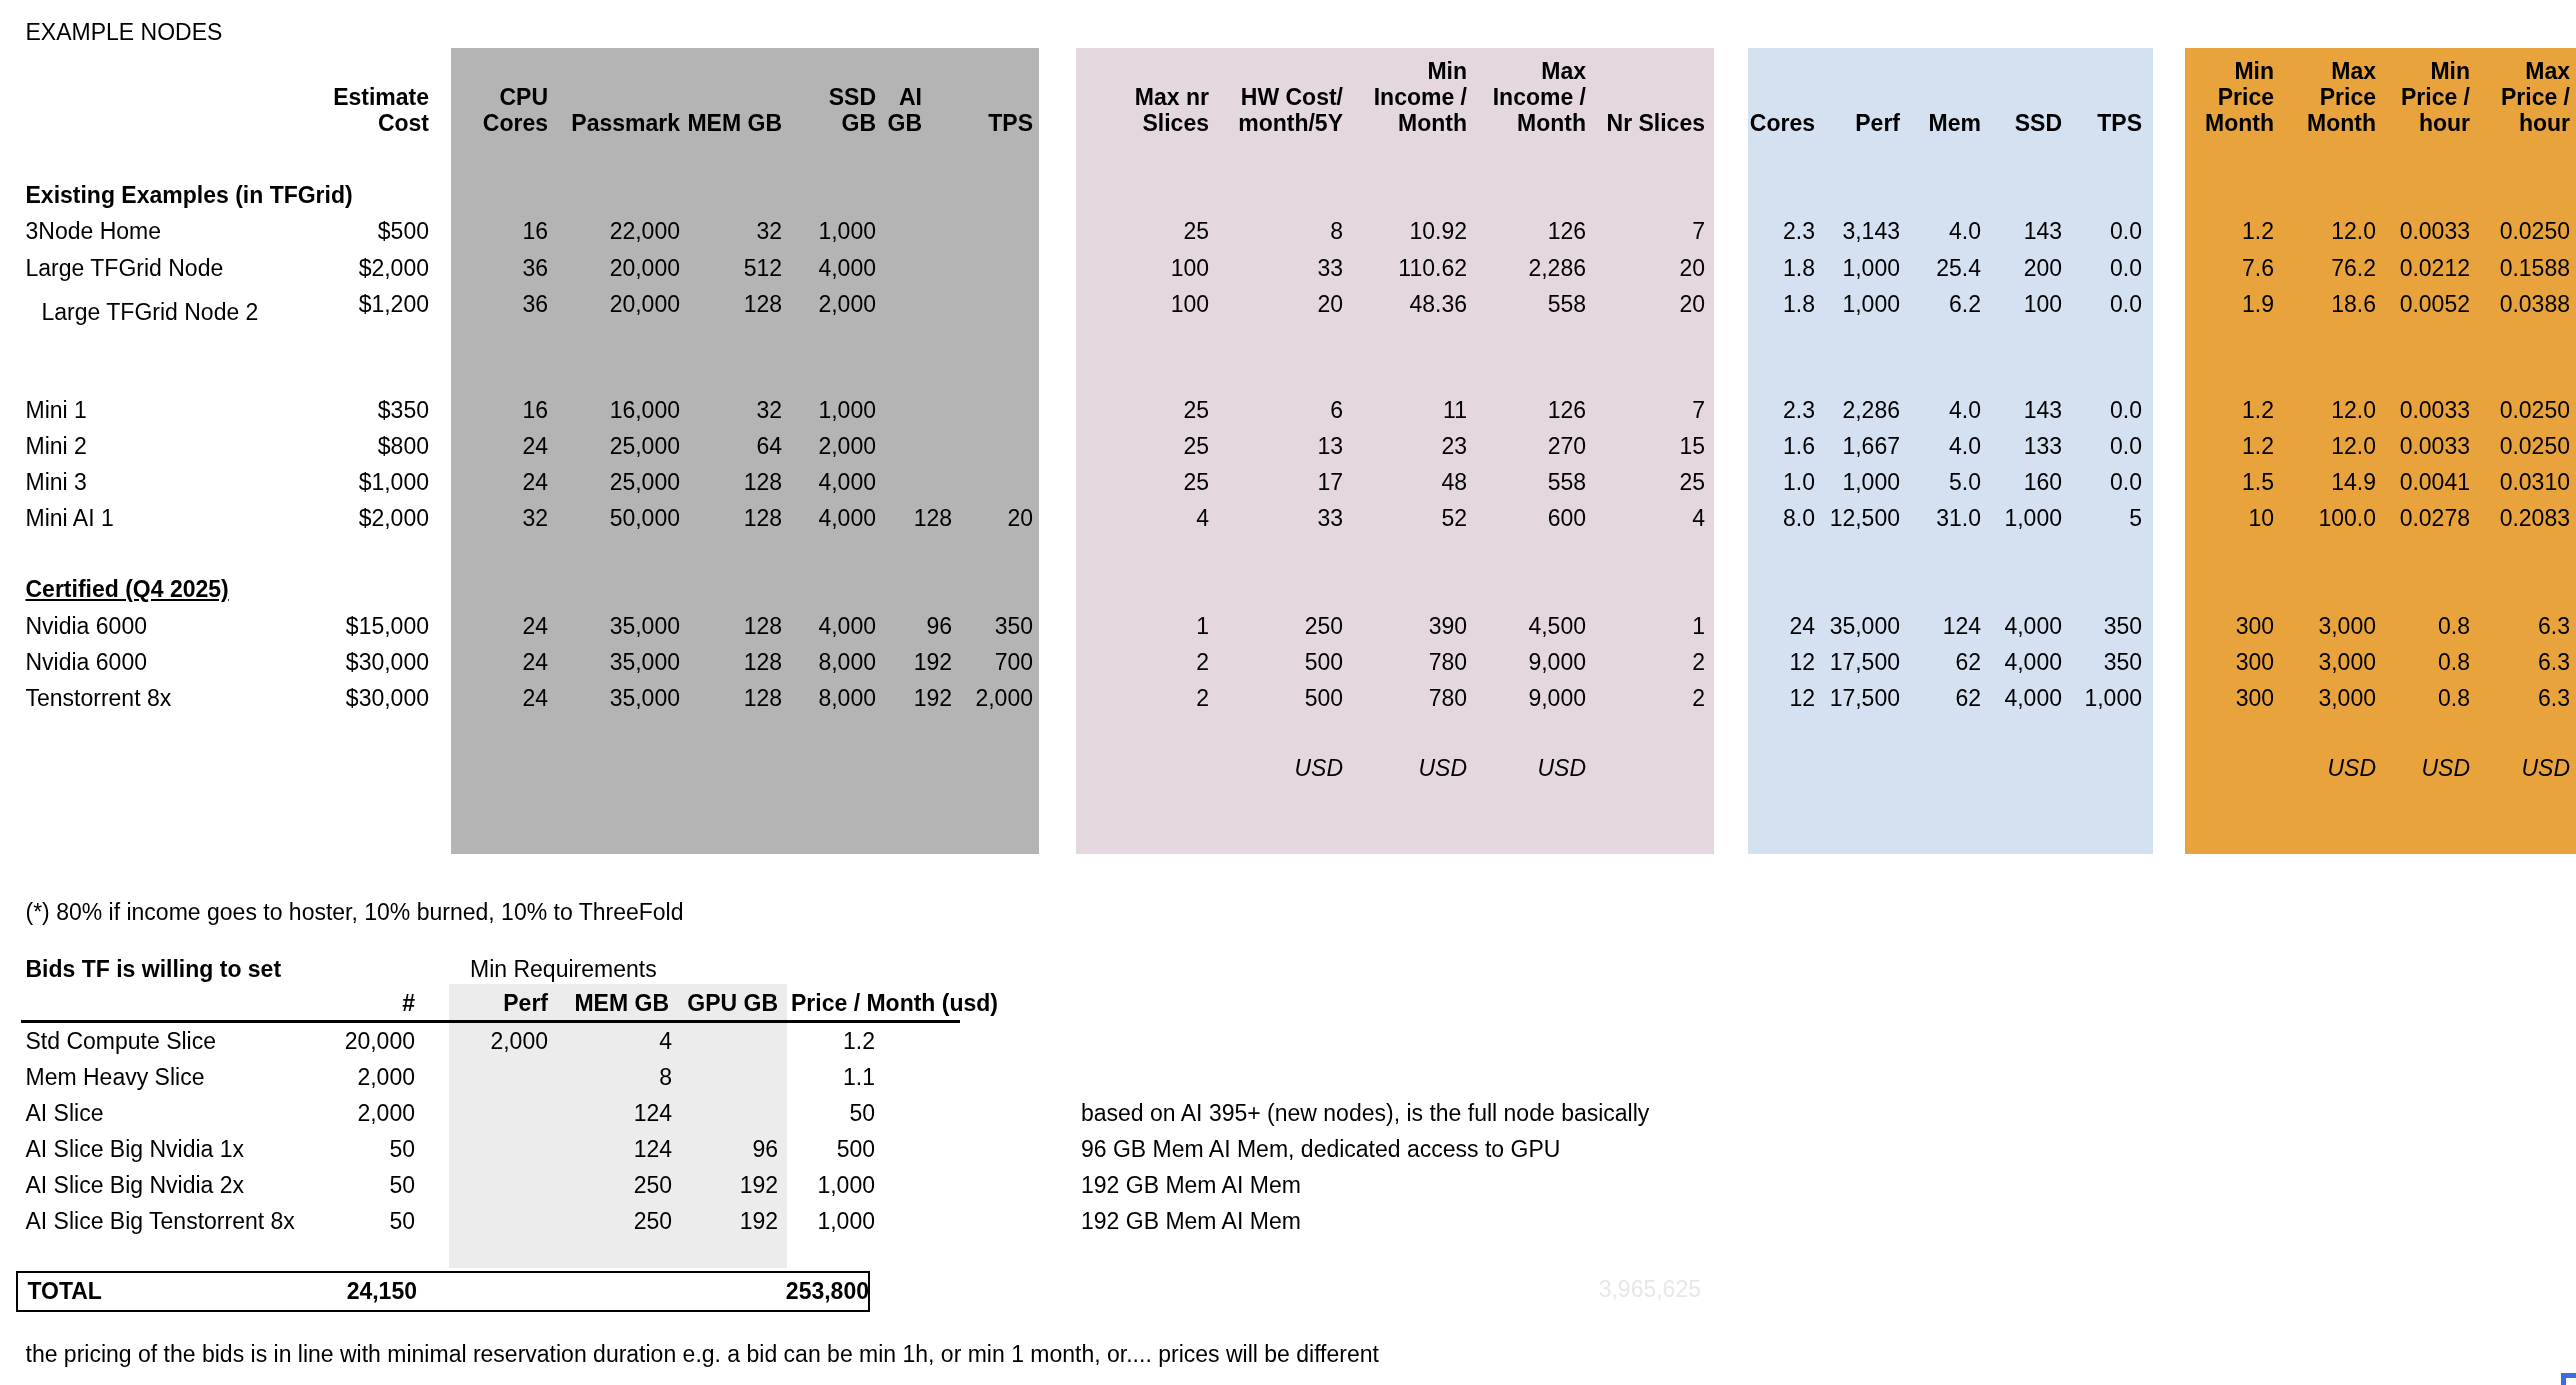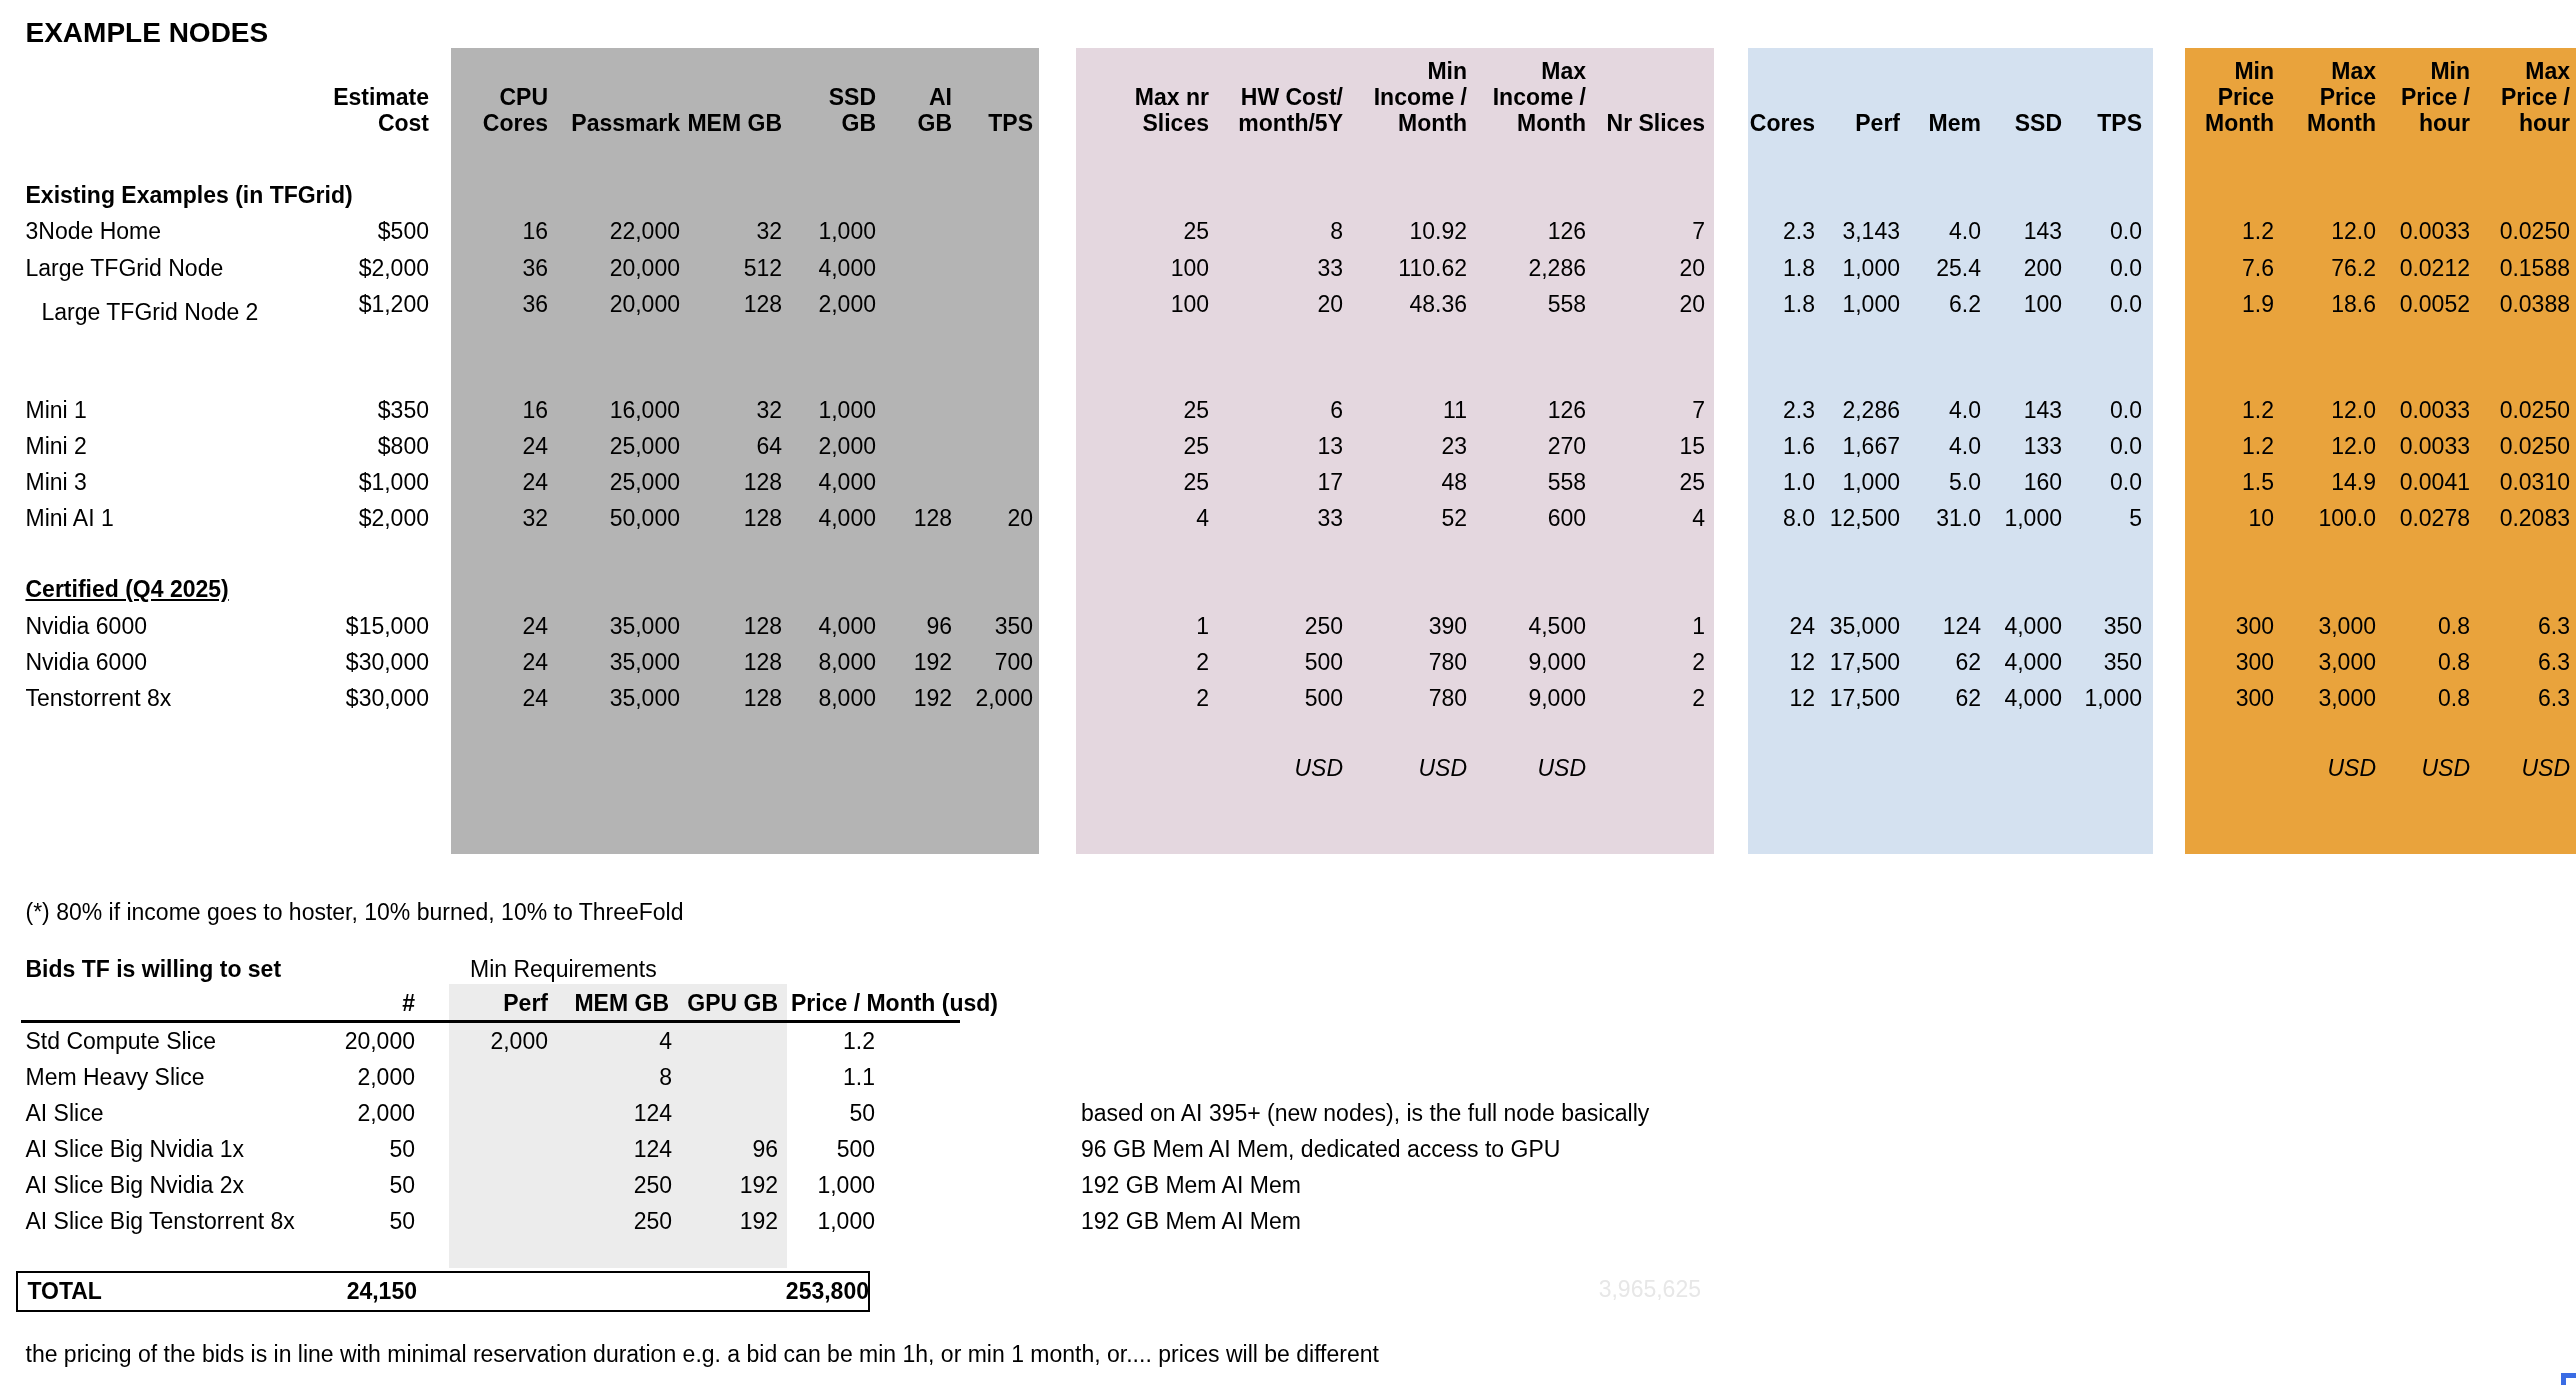--- a/index.html
+++ b/index.html
@@ -14,21 +14,21 @@
   .ul{text-decoration:underline}
   .it{font-style:italic}
   .right{text-align:right}
   .banner{position:absolute;color:#fff;font-weight:bold;font-size:24px;text-align:center;line-height:35px}
   .note{position:absolute;height:36px;line-height:36px;white-space:nowrap}
   .rule{position:absolute;background:#000}
   #total-box{position:absolute;border:2.6px solid #000;box-sizing:border-box}
   #total-box span{position:absolute;height:36px;line-height:36px;font-weight:bold;white-space:nowrap}
   #ghost-total{position:absolute;height:36px;line-height:36px;text-align:right;white-space:nowrap}
   #corner{position:absolute;width:15.3px;height:12.8px;border-top:5.1px solid #3a6ce4;border-left:5.1px solid #3a6ce4}
-  .title{position:absolute;font-weight:bold;font-size:28px;line-height:27px;white-space:nowrap}
+  .title{position:absolute;font-weight:normal;font-size:23px;line-height:27px;white-space:nowrap}
 </style>
 </head>
 <body>
 
 <div id="sheet">
 
   <div class="block" style="left: 451px; top: 48px; width: 588px; height: 806px; background: rgb(180, 180, 180);"></div>
   <div class="block" style="left: 1076px; top: 48px; width: 638px; height: 806px; background: rgb(228, 215, 223);"></div>
   <div class="block" style="left: 1748px; top: 48px; width: 405px; height: 806px; background: rgb(212, 225, 240);"></div>
   <div class="block" style="left: 2185px; top: 48px; width: 391px; height: 806px; background: rgb(233, 163, 60);"></div>
@@ -62,21 +62,21 @@
 
   <div id="cells-layer" class="block" style="left:0;top:0;width:2576px;height:1386px">
       <div class="cell hdr right" style="top: 54px; left: 276px; width: 153px;">Estimate
 Cost</div>
       <div class="cell hdr right" style="top: 54px; left: 395px; width: 153px;">CPU
 Cores</div>
       <div class="cell hdr right" style="top: 54px; left: 527px; width: 153px;">Passmark</div>
       <div class="cell hdr right" style="top: 54px; left: 629px; width: 153px;">MEM GB</div>
       <div class="cell hdr right" style="top: 54px; left: 723px; width: 153px;">SSD
 GB</div>
-      <div class="cell hdr right" style="top: 54px; left: 799px; width: 153px;">AI
+      <div class="cell hdr right" style="top: 54px; left: 769px; width: 153px;">AI
 GB</div>
       <div class="cell hdr right" style="top: 54px; left: 880px; width: 153px;">TPS</div>
       <div class="cell hdr right" style="top: 54px; left: 1056px; width: 153px;">Max nr
 Slices</div>
       <div class="cell hdr right" style="top: 54px; left: 1190px; width: 153px;">HW Cost/
 month/5Y</div>
       <div class="cell hdr right" style="top: 54px; left: 1314px; width: 153px;">Min
 Income /
 Month</div>
       <div class="cell hdr right" style="top: 54px; left: 1433px; width: 153px;">Max

